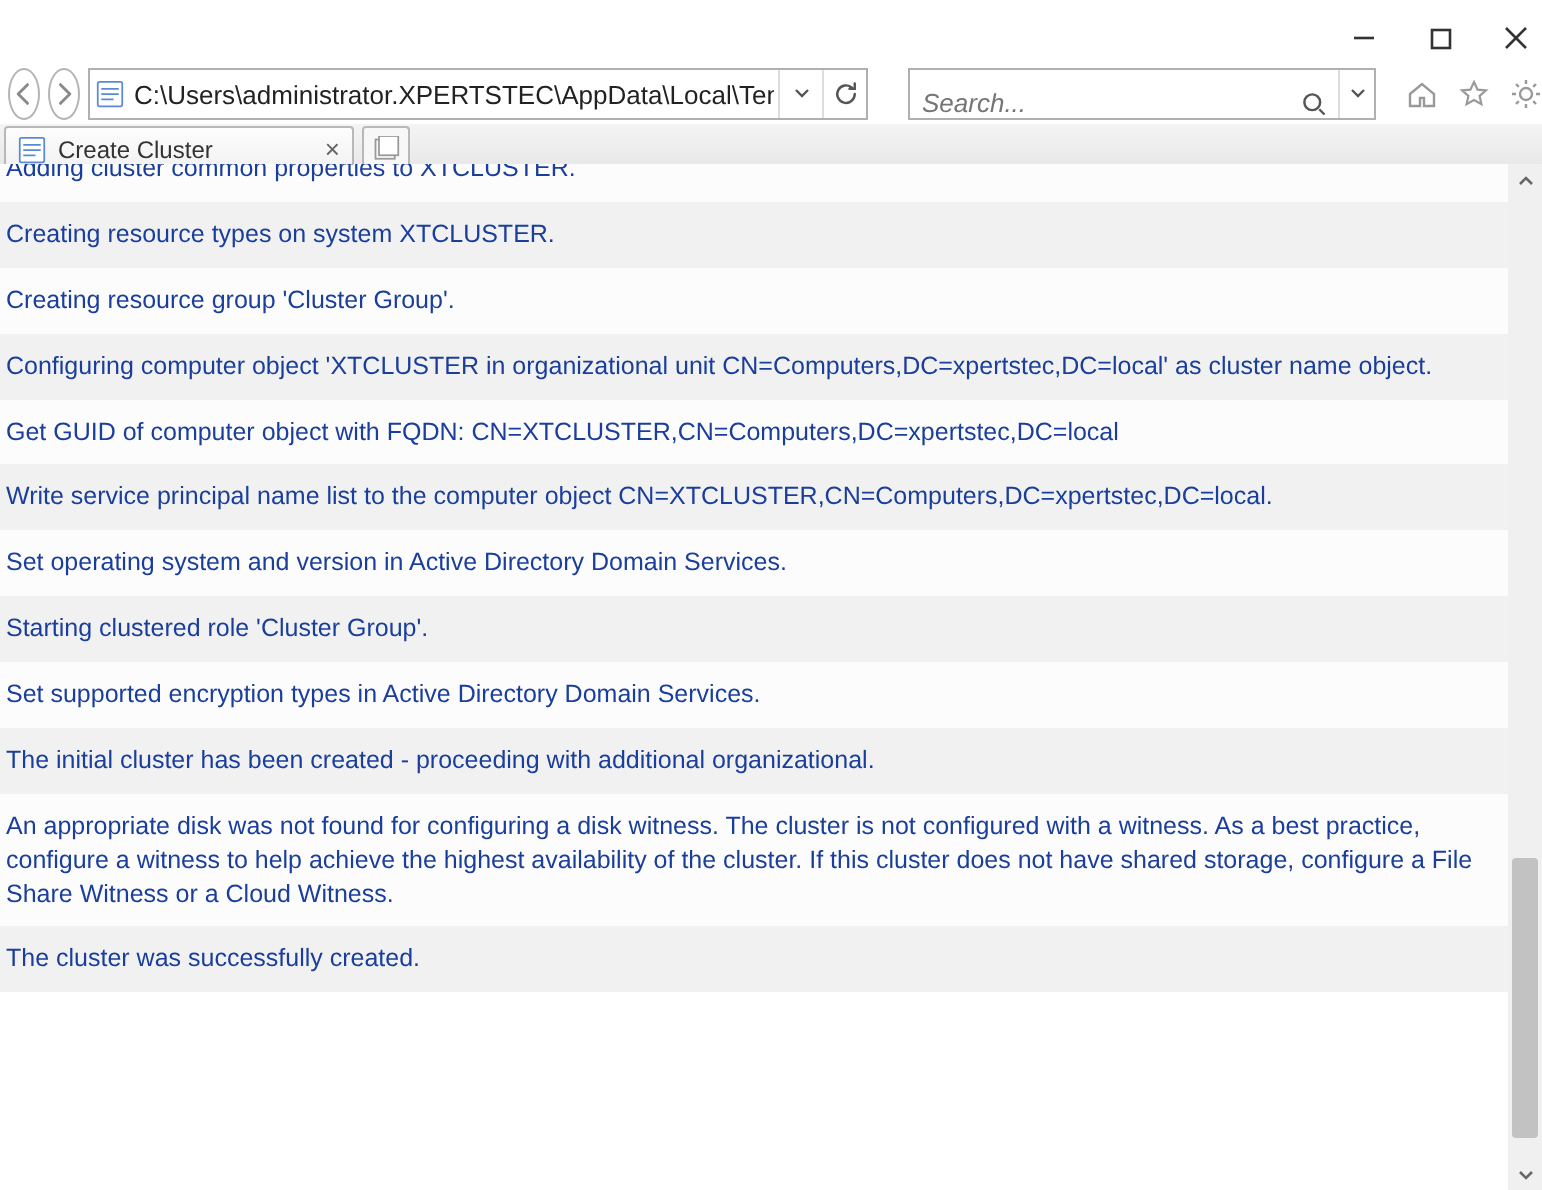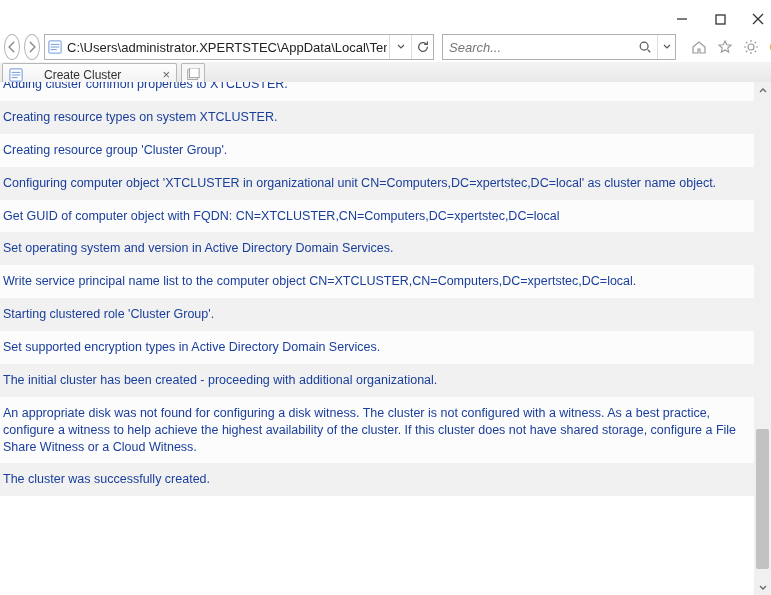--- a/index.html
+++ b/index.html
@@ -13,30 +13,30 @@
 
 .toolbar { margin-top: 28px; height: 30px; display: flex; align-items: center; padding: 0 4px; gap: 4px; }
 .navbtn { width: 26px; height: 26px; border: 1px solid #b5b5b5; border-radius: 50%; display:flex; align-items:center; justify-content:center; cursor:pointer; color:#7d7d7d; background:#fff; }
 .navbtn svg { width:14px; height:14px; }
 
 .addr-box { flex: 0 0 390px; height: 26px; border: 1px solid #b0b0b0; display:flex; align-items:center; background:#fff; }
 .addr-box .pageicon { width: 20px; display:flex; align-items:center; justify-content:center; }
 .addr-box input { flex:1; border:none; outline:none; font-size: 13px; color:#222; padding: 0 2px; background:transparent; }
 .addr-box .drop, .addr-box .reload { width:22px; display:flex; align-items:center; justify-content:center; color:#555; cursor:pointer; border-left:1px solid #ddd; height:100%; }
 
-.search-box { flex: 0 0 190px; height:26px; border:1px solid #b0b0b0; display:flex; align-items:center; background:#fff; margin-left:4px;}
+.search-box { flex: 0 0 190px; height:26px; border:1px solid #b0b0b0; display:flex; align-items:flex-end; background:#fff; margin-left:16px;}
 .search-box input { flex:1; border:none; outline:none; font-size:13px; color:#777; font-style:italic; padding:0 6px; background:transparent;}
 .search-box .mag { width:24px; display:flex; align-items:center; justify-content:center; color:#555; cursor:pointer; }
 .search-box .drop { width:18px; display:flex; align-items:center; justify-content:center; color:#555; cursor:pointer; border-left:1px solid #ddd; height:100%; }
 
 .righticons { display:flex; align-items:center; gap:8px; margin-left:10px; }
 .righticons .ic { width:18px; height:18px; display:flex; align-items:center; justify-content:center; color:#888; cursor:pointer; }
 
 .tabstrip { height: 24px; background: linear-gradient(#f4f4f4,#e7e7e7); display:flex; align-items:flex-end; padding-left:2px; border-bottom:1px solid #c0c0c0; }
-.tab { height: 22px; min-width: 175px; background: linear-gradient(#fdfdfd,#f1f1f1); border:1px solid #b8b8b8; border-bottom:none; display:flex; align-items:center; padding: 0 6px; font-size:12px; color:#333; gap:21px; border-top-left-radius:2px; border-top-right-radius:2px;}
+.tab { height: 22px; min-width: 175px; background: linear-gradient(#fdfdfd,#f1f1f1); border:1px solid #b8b8b8; border-bottom:none; display:flex; align-items:center; padding: 0 6px; font-size:12px; color:#333; gap:6px; border-top-left-radius:2px; border-top-right-radius:2px;}
 .tab .favicon { width:14px; height:14px; display:flex; align-items:center; justify-content:center; }
 .tab .title { flex:1; white-space: nowrap; overflow:hidden; }
 .tab .close { color:#666; cursor:pointer; font-size:13px; }
 .newtab { width:24px; height:22px; border:1px solid #b8b8b8; border-bottom:none; margin-left:4px; display:flex; align-items:center; justify-content:center; color:#777; cursor:pointer; background:#f7f7f7; border-top-left-radius:2px; border-top-right-radius:2px;}
 
 .content-wrap { position: absolute; top: 82px; left:0; right:0; bottom:0; }
 .content { position:absolute; top:0; left:0; right:17px; bottom:0; background:#fff; overflow:hidden;}
 .row { padding: 8px 3px; font-size: 12.5px; color: #1a3e9c; line-height:1.35; }
 .row:nth-child(even){ background:#f1f1f1; }
 .row:nth-child(odd){ background:#fcfcfc; }
@@ -164,22 +164,22 @@
   </div>
 </div>
 
 <div class="content-wrap">
   <div class="content" id="log-content">
       <div class="row" style="padding-top: 0px; margin-top: -6px;">Adding cluster common properties to XTCLUSTER.</div>
       <div class="row">Creating resource types on system XTCLUSTER.</div>
       <div class="row">Creating resource group 'Cluster Group'.</div>
       <div class="row">Configuring computer object 'XTCLUSTER in organizational unit CN=Computers,DC=xpertstec,DC=local' as cluster name object.</div>
       <div class="row">Get GUID of computer object with FQDN: CN=XTCLUSTER,CN=Computers,DC=xpertstec,DC=local</div>
+      <div class="row">Write service principal name list to the computer object CN=XTCLUSTER,CN=Computers,DC=xpertstec,DC=local.</div>
       <div class="row">Set operating system and version in Active Directory Domain Services.</div>
-      <div class="row">Write service principal name list to the computer object CN=XTCLUSTER,CN=Computers,DC=xpertstec,DC=local.</div>
       <div class="row">Starting clustered role 'Cluster Group'.</div>
       <div class="row">Set supported encryption types in Active Directory Domain Services.</div>
       <div class="row">The initial cluster has been created - proceeding with additional organizational.</div>
       <div class="row">An appropriate disk was not found for configuring a disk witness. The cluster is not configured with a witness. As a best practice, configure a witness to help achieve the highest availability of the cluster. If this cluster does not have shared storage, configure a File Share Witness or a Cloud Witness.</div>
       <div class="row">The cluster was successfully created.</div>
     </div>
   <div class="vscroll">
     <div class="arrow">
       <svg width="8" height="8" viewBox="0 0 8 8">
           <path d="M1 5l3-3 3 3" fill="none" stroke="#666" stroke-width="1.3"></path>

